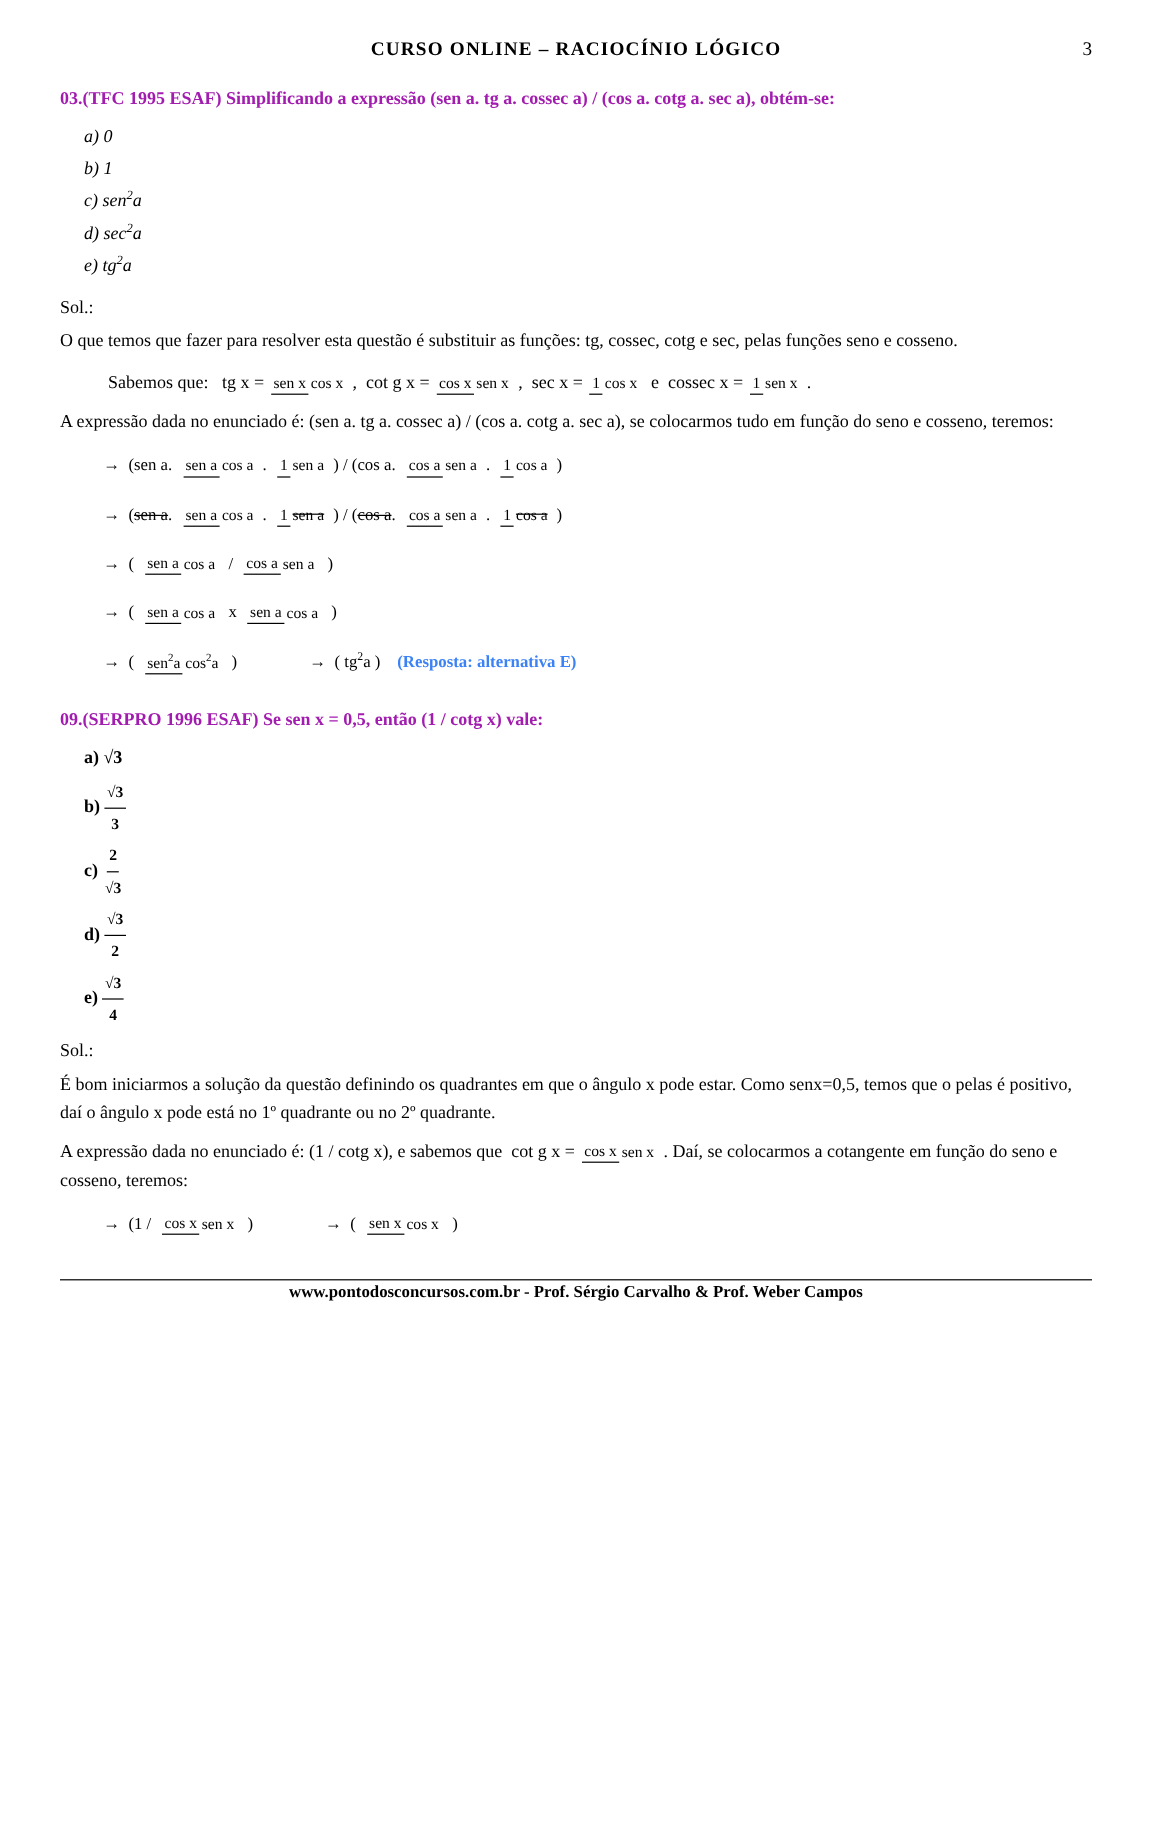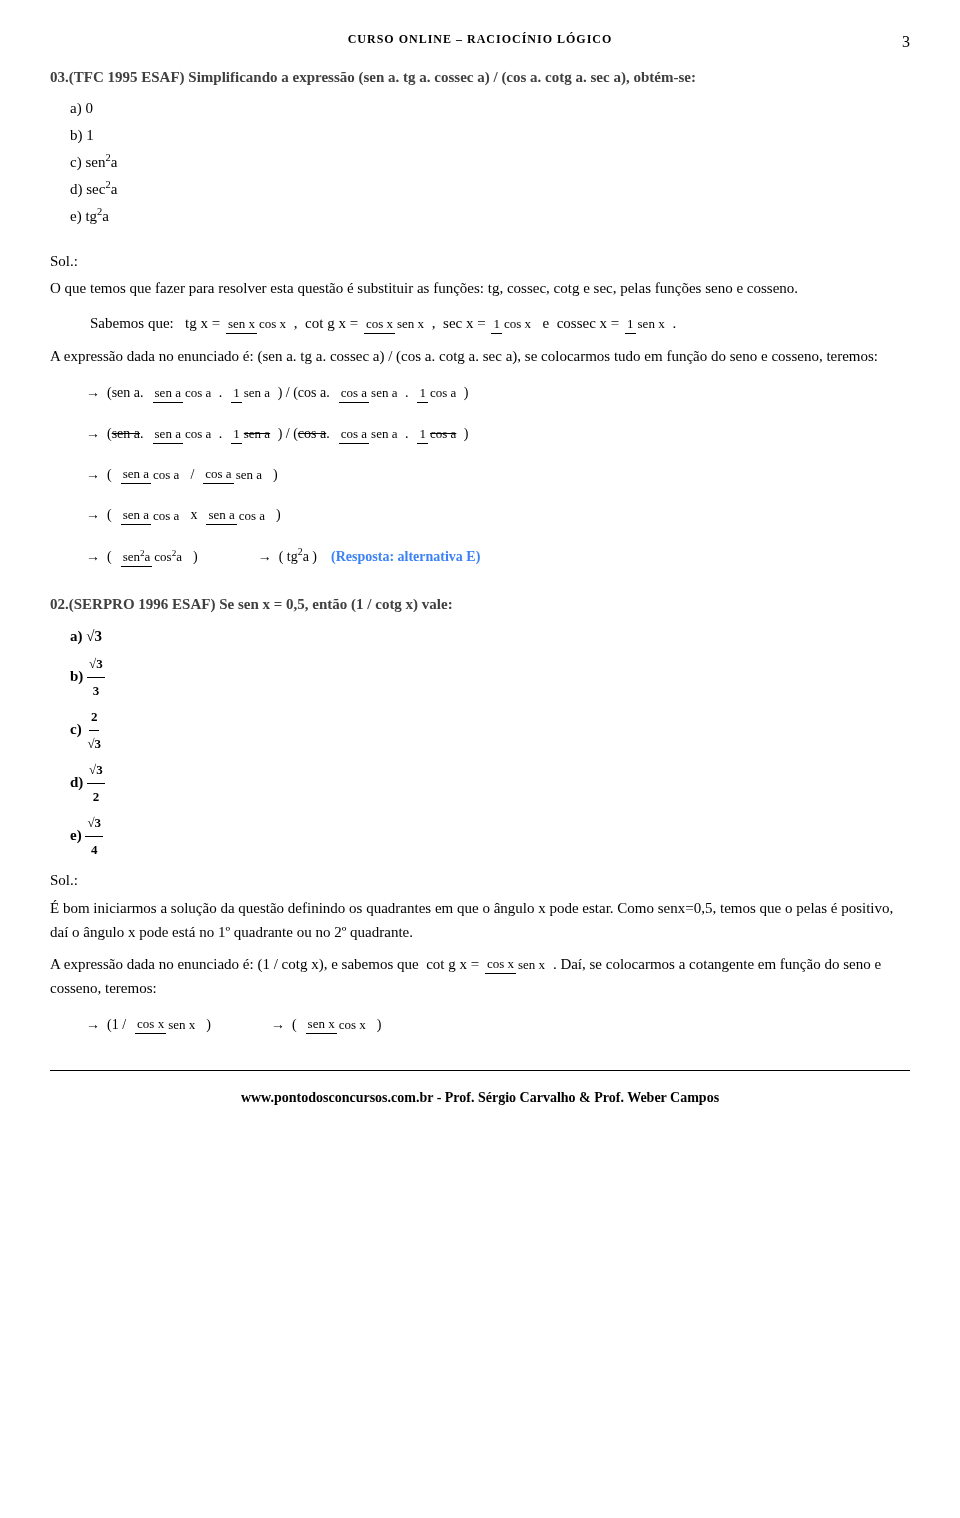--- a/index.html
+++ b/index.html
@@ -21,35 +21,36 @@
       position: relative;
     }
     .page-header .page-num {
       position: absolute;
       right: 0;
       top: 0;
       font-size: 16px;
       font-weight: normal;
     }
     .header-title {
-      font-size: 12px;
+      font-size: 16px;
       font-weight: bold;
       text-align: center;
       letter-spacing: 1px;
     }
     .question-title {
-      color: #404040;
+      color: #a21caf;
       font-weight: bold;
       font-size: 15px;
       margin-bottom: 6px;
     }
     .options {
       margin-left: 20px;
-      margin-bottom: 20px;
+      margin-bottom: 10px;
       line-height: 1.8;
+      font-style: italic;
     }
     .sol-label {
       font-weight: normal;
       font-size: 15px;
       margin-top: 5px;
       margin-bottom: 4px;
     }
     .sol-text {
       margin-bottom: 8px;
       line-height: 1.6;
@@ -87,21 +88,21 @@
     }
     .section-gap {
       margin-top: 20px;
     }
     .footer {
       margin-top: 30px;
       text-align: center;
       font-weight: bold;
       font-size: 14px;
       border-top: 1px solid #000;
-      padding-top: 16px;
+      padding-top: 0;
     }
     sup { font-size: 0.7em; vertical-align: super; }
     .bold { font-weight: bold; }
     .red { color: #3b82f6; }
   </style>
 </head>
 <body>
 
 <div class="page-header">
   <span class="header-title" data-name="page-title">CURSO ONLINE – RACIOCÍNIO LÓGICO</span>
@@ -228,21 +229,21 @@
     </span>
     &nbsp;)
   </span>
   <span>
     →&nbsp; ( tg<sup>2</sup>a )&nbsp;&nbsp;&nbsp;
     <span class="bold red">(Resposta: alternativa E)</span>
   </span>
 </div>
 
 <div class="section-gap"></div>
-<div class="question-title" data-name="question-4-title">02.(SERPRO 1996 ESAF) Se sen x = 0,5, então (1 / cotg x) vale:</div>
+<div class="question-title" data-name="question-4-title">09.(SERPRO 1996 ESAF) Se sen x = 0,5, então (1 / cotg x) vale:</div>
 
 <div style="margin-left:20px; line-height:2.0; margin-bottom:6px;font-weight:bold;" data-name="question-4-options-formatted">
   a) √3<br>
   b) <span style="display:inline-flex; flex-direction:column; align-items:center; vertical-align:middle; font-size:13px;">
       <span style="border-bottom:1px solid #000; padding:0 2px;">√3</span>
       <span style="padding:0 2px;">3</span>
     </span><br>
   c) <span style="display:inline-flex; flex-direction:column; align-items:center; vertical-align:middle; font-size:13px;">
       <span style="border-bottom:1px solid #000; padding:0 2px;">2</span>
       <span style="padding:0 2px;">√3</span>

